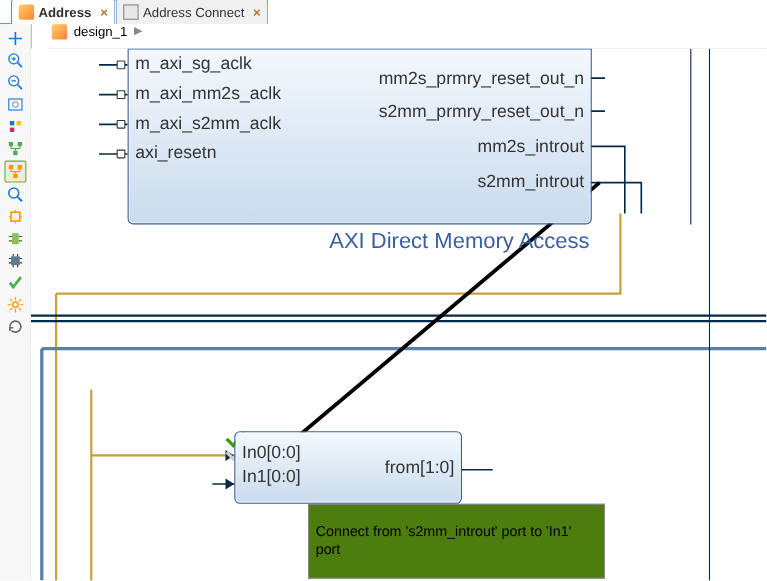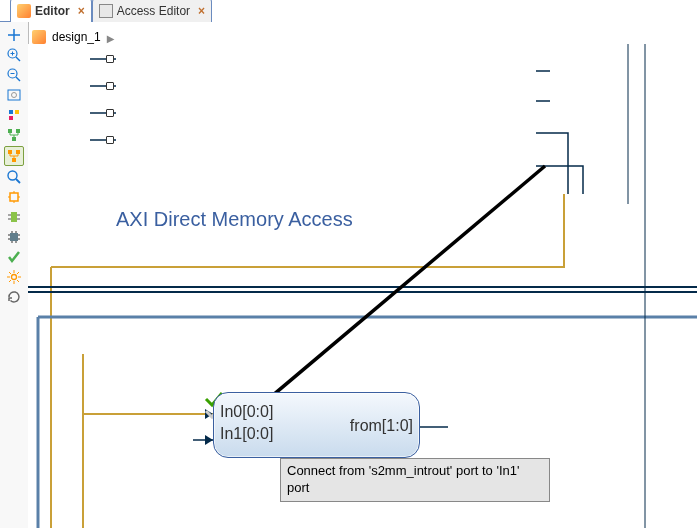--- a/index.html
+++ b/index.html
@@ -4,49 +4,49 @@
 <style>
 html,body{margin:0;padding:0;font-family:"Segoe UI",Tahoma,sans-serif;font-size:13px;background:#fff;width:697px;height:528px;overflow:hidden;position:relative}
 .tabs{display:flex;align-items:flex-end;height:22px;position:absolute;top:0;left:0}
 .spacer{width:10px;height:22px;border-bottom:1px solid #6a8bbf}
 .tab{display:flex;align-items:center;gap:4px;padding:2px 6px;border:1px solid #6a8bbf;border-bottom:none;border-top-left-radius:4px;border-top-right-radius:4px;height:19px;background:#f0f0f0;font-size:12px;color:#333}
 .tab.active{background:#fff;font-weight:bold}
 .tab .close{color:#c07030;font-weight:bold;margin-left:4px}
 .tab-icon{width:14px;height:14px;display:inline-block}
 .icon-diagram{background:linear-gradient(135deg,#ffd070,#ff8030);border-radius:2px}
 .icon-addr{background:#e8e8e8;border:1px solid #888;box-sizing:border-box}
-.breadcrumb{position:absolute;top:22px;left:28px;right:0;height:22px;border-bottom:1px solid #bbb;display:flex;align-items:flex-end;gap:6px;font-size:12px;background:#fff;padding-left:4px}
+.breadcrumb{position:absolute;top:22px;left:43px;right:0;height:22px;border-bottom:1px solid #bbb;display:flex;align-items:flex-start;gap:6px;font-size:12px;background:#fff;padding-left:4px}
 .crumb-icon{width:14px;height:14px;background:linear-gradient(135deg,#ffd070,#ff8030);border-radius:2px;display:inline-block}
 .crumb-arrow{color:#888;font-size:10px}
 .toolbar{position:absolute;left:0;top:22px;width:28px;bottom:0;border-right:1px solid #bbb;background:#f8f8f8;display:flex;flex-direction:column;align-items:center;padding-top:4px;gap:2px}
 .tbtn{width:18px;height:18px;border-radius:2px;display:flex;align-items:center;justify-content:center;font-size:12px}
 .tbtn svg{width:16px;height:16px}
 .canvas{position:absolute;left:28px;top:44px;right:0;bottom:0;background:#fff;overflow:hidden}
-.blk{position:absolute;border:1px solid #3a5fa0;border-radius:15px;background:linear-gradient(#f4f8fd,#c9dbed);box-shadow:inset 0 0 0 1px rgba(255,255,255,.6)}
+.blk{position:absolute;border:1px solid #3a5fa0;border-radius:5px;background:linear-gradient(#f4f8fd,#c9dbed);box-shadow:inset 0 0 0 1px rgba(255,255,255,.6)}
 .port{position:absolute;font-size:16px;color:#333;white-space:nowrap}
 .port.l{left:6px}
 .port.r{right:6px;text-align:right}
 .pin{position:absolute;width:6px;height:6px;border:1px solid #333;background:#fff;border-radius:1px}
-.label-under{position:absolute;font-size:20px;color:#3a5fa0;text-align:left}
-.tooltip{position:absolute;background:#e5e5e5;border:1px solid #888;padding:4px 6px;font-size:13px;max-width:260px;line-height:1.3}
+.label-under{position:absolute;font-size:20px;color:#3a5fa0;text-align:right}
+.tooltip{position:absolute;background:#4d7c0f;border:1px solid #888;padding:16px 6px;font-size:13px;max-width:260px;line-height:1.3}
 svg.wires{position:absolute;left:0;top:0}
 </style>
 </head>
 <body>
 
 <div class="tabs">
   <div class="spacer"></div>
   <div class="tab active">
     <span class="tab-icon icon-diagram"></span>
-    <span>Editor</span>
+    <span>Address</span>
     <span class="close">×</span>
   </div>
   <div class="tab">
     <span class="tab-icon icon-addr"></span>
-    <span>Access Editor</span>
+    <span>Address Connect</span>
     <span class="close">×</span>
   </div>
 </div>
 
 <div class="breadcrumb">
   <span class="crumb-icon"></span>
   <span>design_1</span>
   <span class="crumb-arrow">▶</span>
 </div>
 
@@ -169,20 +169,30 @@
     <path d="M165 396 L185 396" stroke="#042a4a" stroke-width="1.5"></path>
     <path d="M185 396 l-8 -5 v10 z" fill="#042a4a"></path>
     <path d="M185 370 l-8 -5 v10 z" fill="#042a4a"></path>
 
     <path d="M517 122 L200 389" stroke="#000" stroke-width="3.5"></path>
 
     <path d="M178 355 l6 6 10 -12" stroke="#3aa000" stroke-width="3" fill="none"></path>
     <path d="M178 367 l6 6 10 -12" stroke="#ccc" stroke-width="3" fill="none"></path>
   </svg>
 
+  <div class="blk" style="left:88px;top:0px;width:420px;height:158px;border-top-left-radius:0;border-top-right-radius:0">
+    <span class="port l" style="top:5px">m_axi_sg_aclk</span>
+    <span class="port l" style="top:32px">m_axi_mm2s_aclk</span>
+    <span class="port l" style="top:59px">m_axi_s2mm_aclk</span>
+    <span class="port l" style="top:86px">axi_resetn</span>
+    <span class="port r" style="top:18px">mm2s_prmry_reset_out_n</span>
+    <span class="port r" style="top:48px">s2mm_prmry_reset_out_n</span>
+    <span class="port r" style="top:80px">mm2s_introut</span>
+    <span class="port r" style="top:112px">s2mm_introut</span>
+  </div>
   <div class="label-under" style="left:88px;top:164px;width:420px">AXI Direct Memory Access</div>
 
   <div class="pin" style="left:78px;top:11px"></div>
   <div class="pin" style="left:78px;top:38px"></div>
   <div class="pin" style="left:78px;top:65px"></div>
   <div class="pin" style="left:78px;top:92px"></div>
 
   <div class="blk" style="left:185px;top:348px;width:205px;height:64px">
     <span class="port l" style="top:10px">In0[0:0]</span>
     <span class="port l" style="top:32px">In1[0:0]</span>

